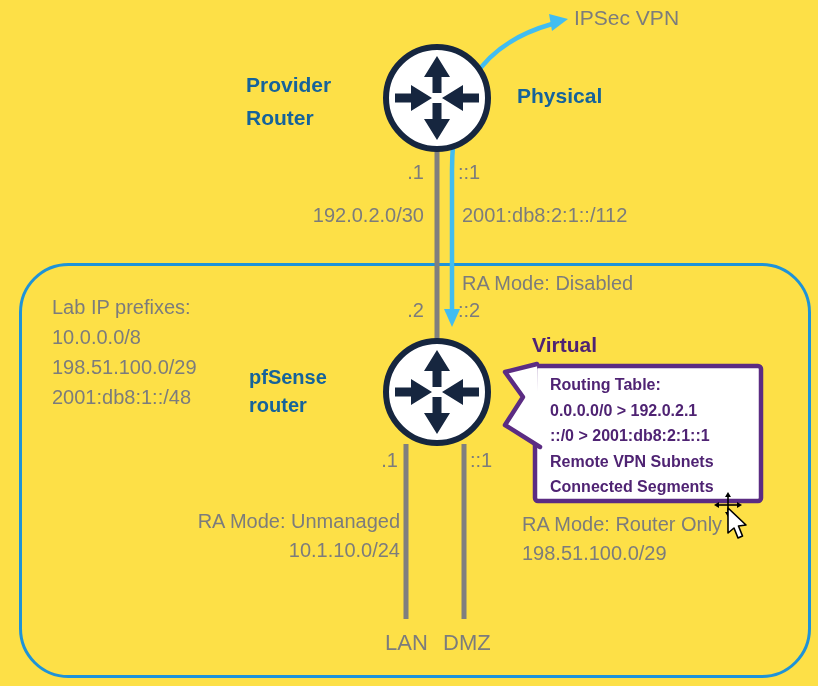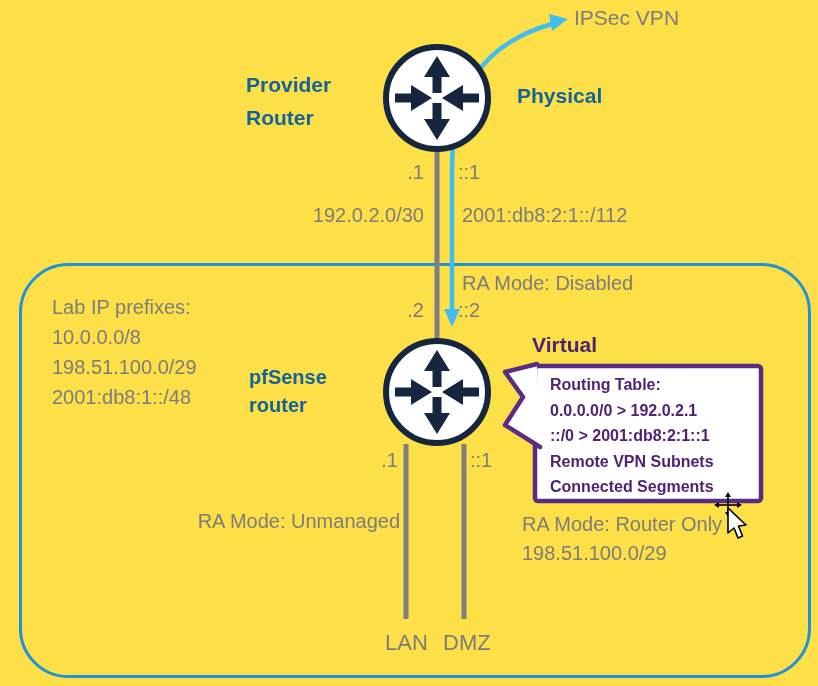--- a/index.html
+++ b/index.html
@@ -109,20 +109,21 @@
     <span>::/0 &gt; 2001:db8:2:1::1</span>
     <span>Remote VPN Subnets</span>
     <span>Connected Segments</span>
   </div>
 
   <div class="lbl gray right" style="right:420px;top:449px;">.1</div>
   <div class="lbl gray" style="left:470px;top:449px;">::1</div>
 
   <div class="lbl gray block ra-block right" style="right:418px;top:507px;">
     <span>RA Mode: Unmanaged</span>
+    <span>10.1.10.0/24</span>
   </div>
 
   <div class="lbl gray block ra-block" style="left:478px;top:510px;margin-left:44px;">
     <span>RA Mode: Router Only</span>
     <span>198.51.100.0/29</span>
   </div>
 
   <div class="lbl gray big" style="left:385px;top:630px;font-size:22px;">LAN</div>
   <div class="lbl gray big" style="left:443px;top:630px;font-size:22px;">DMZ</div>
 

